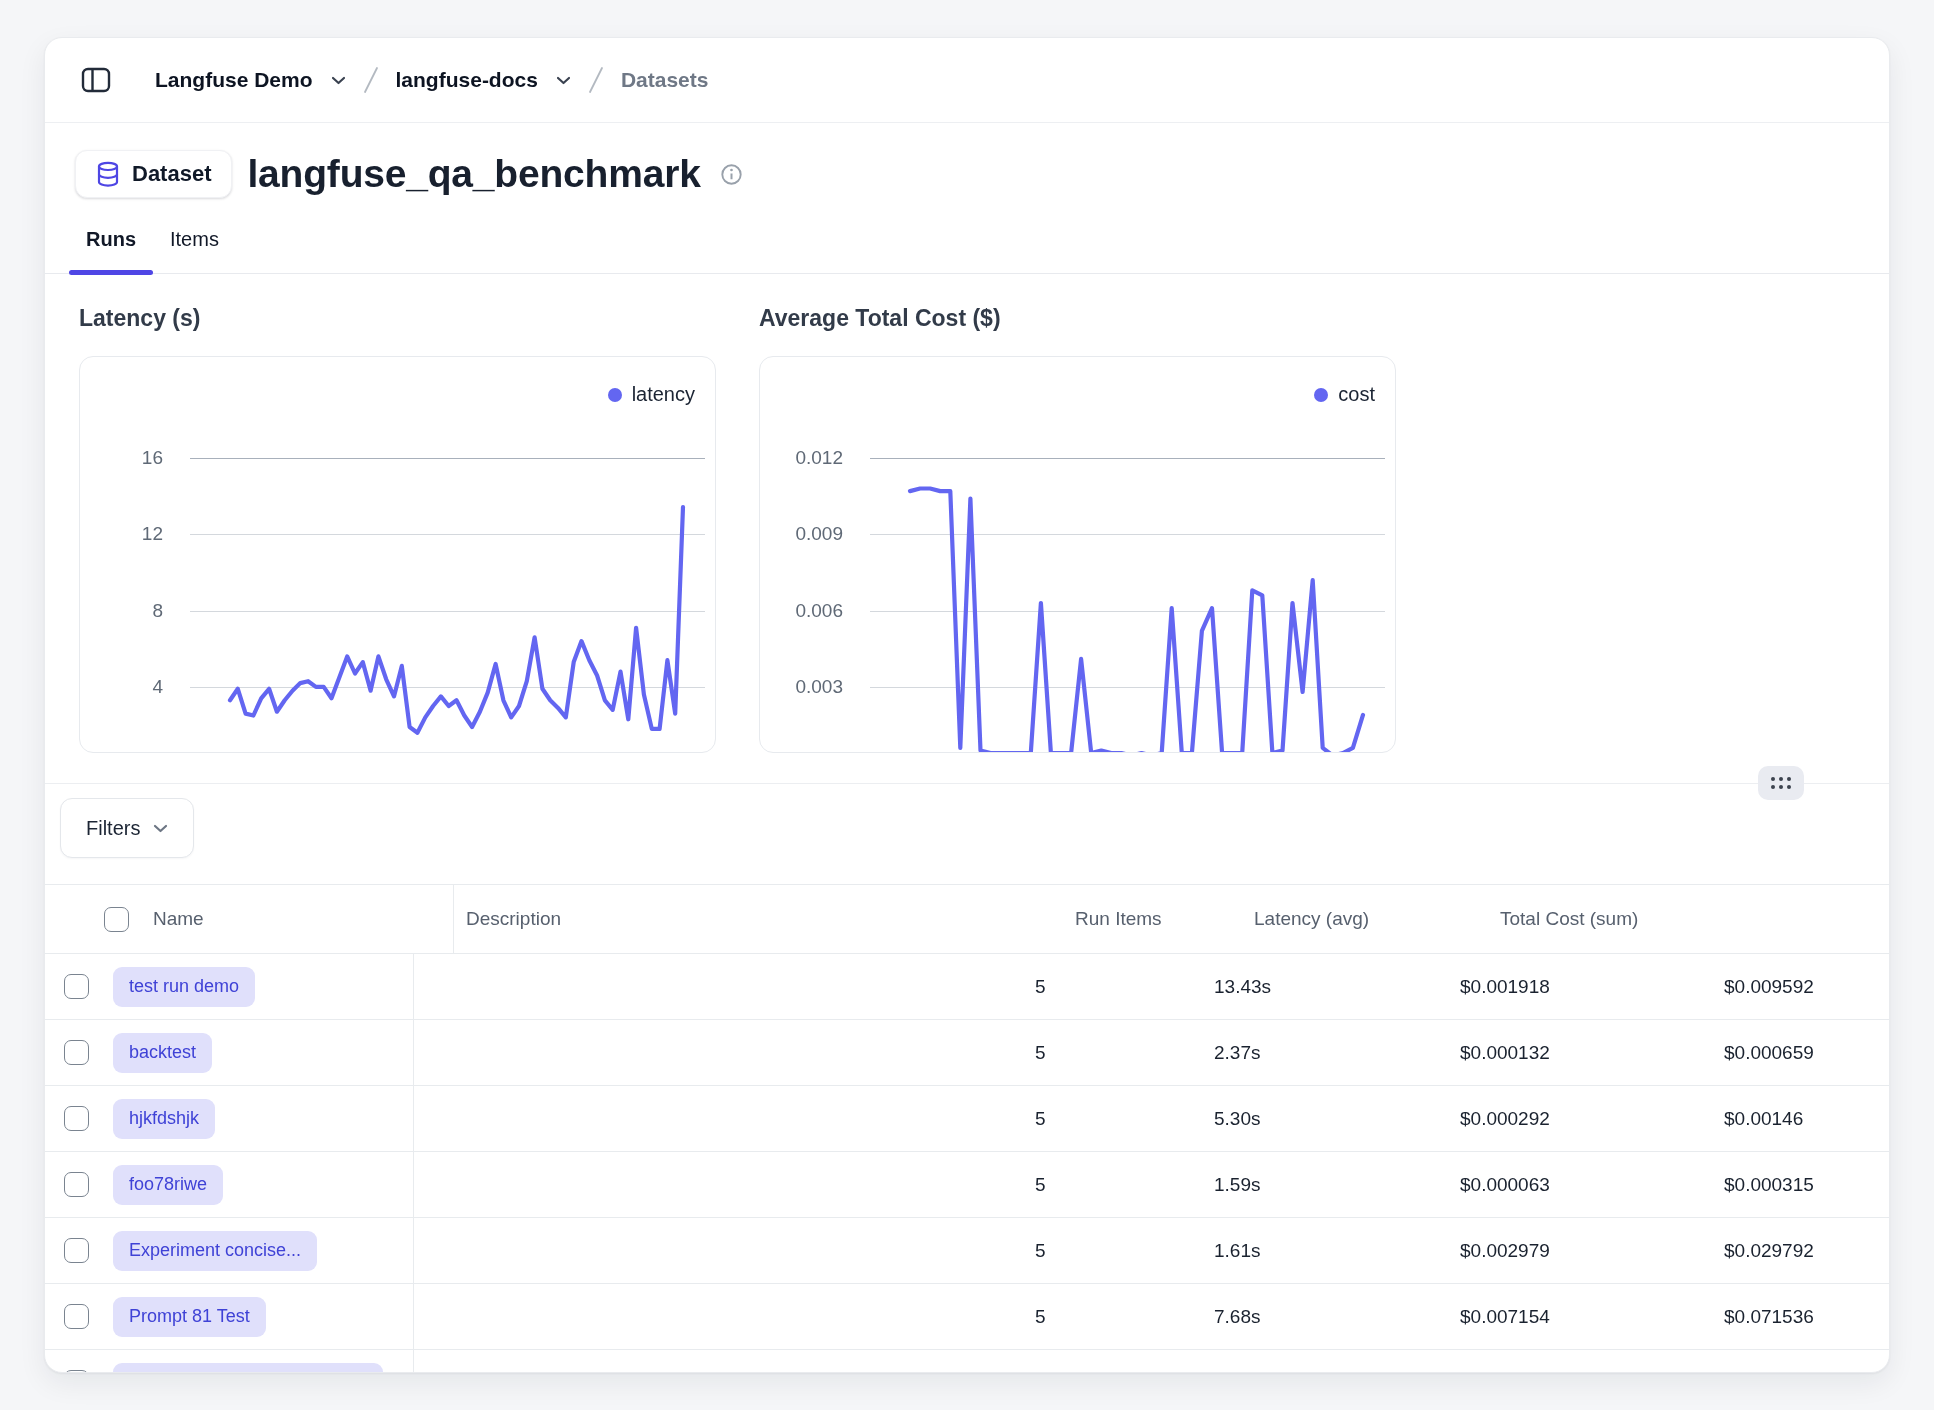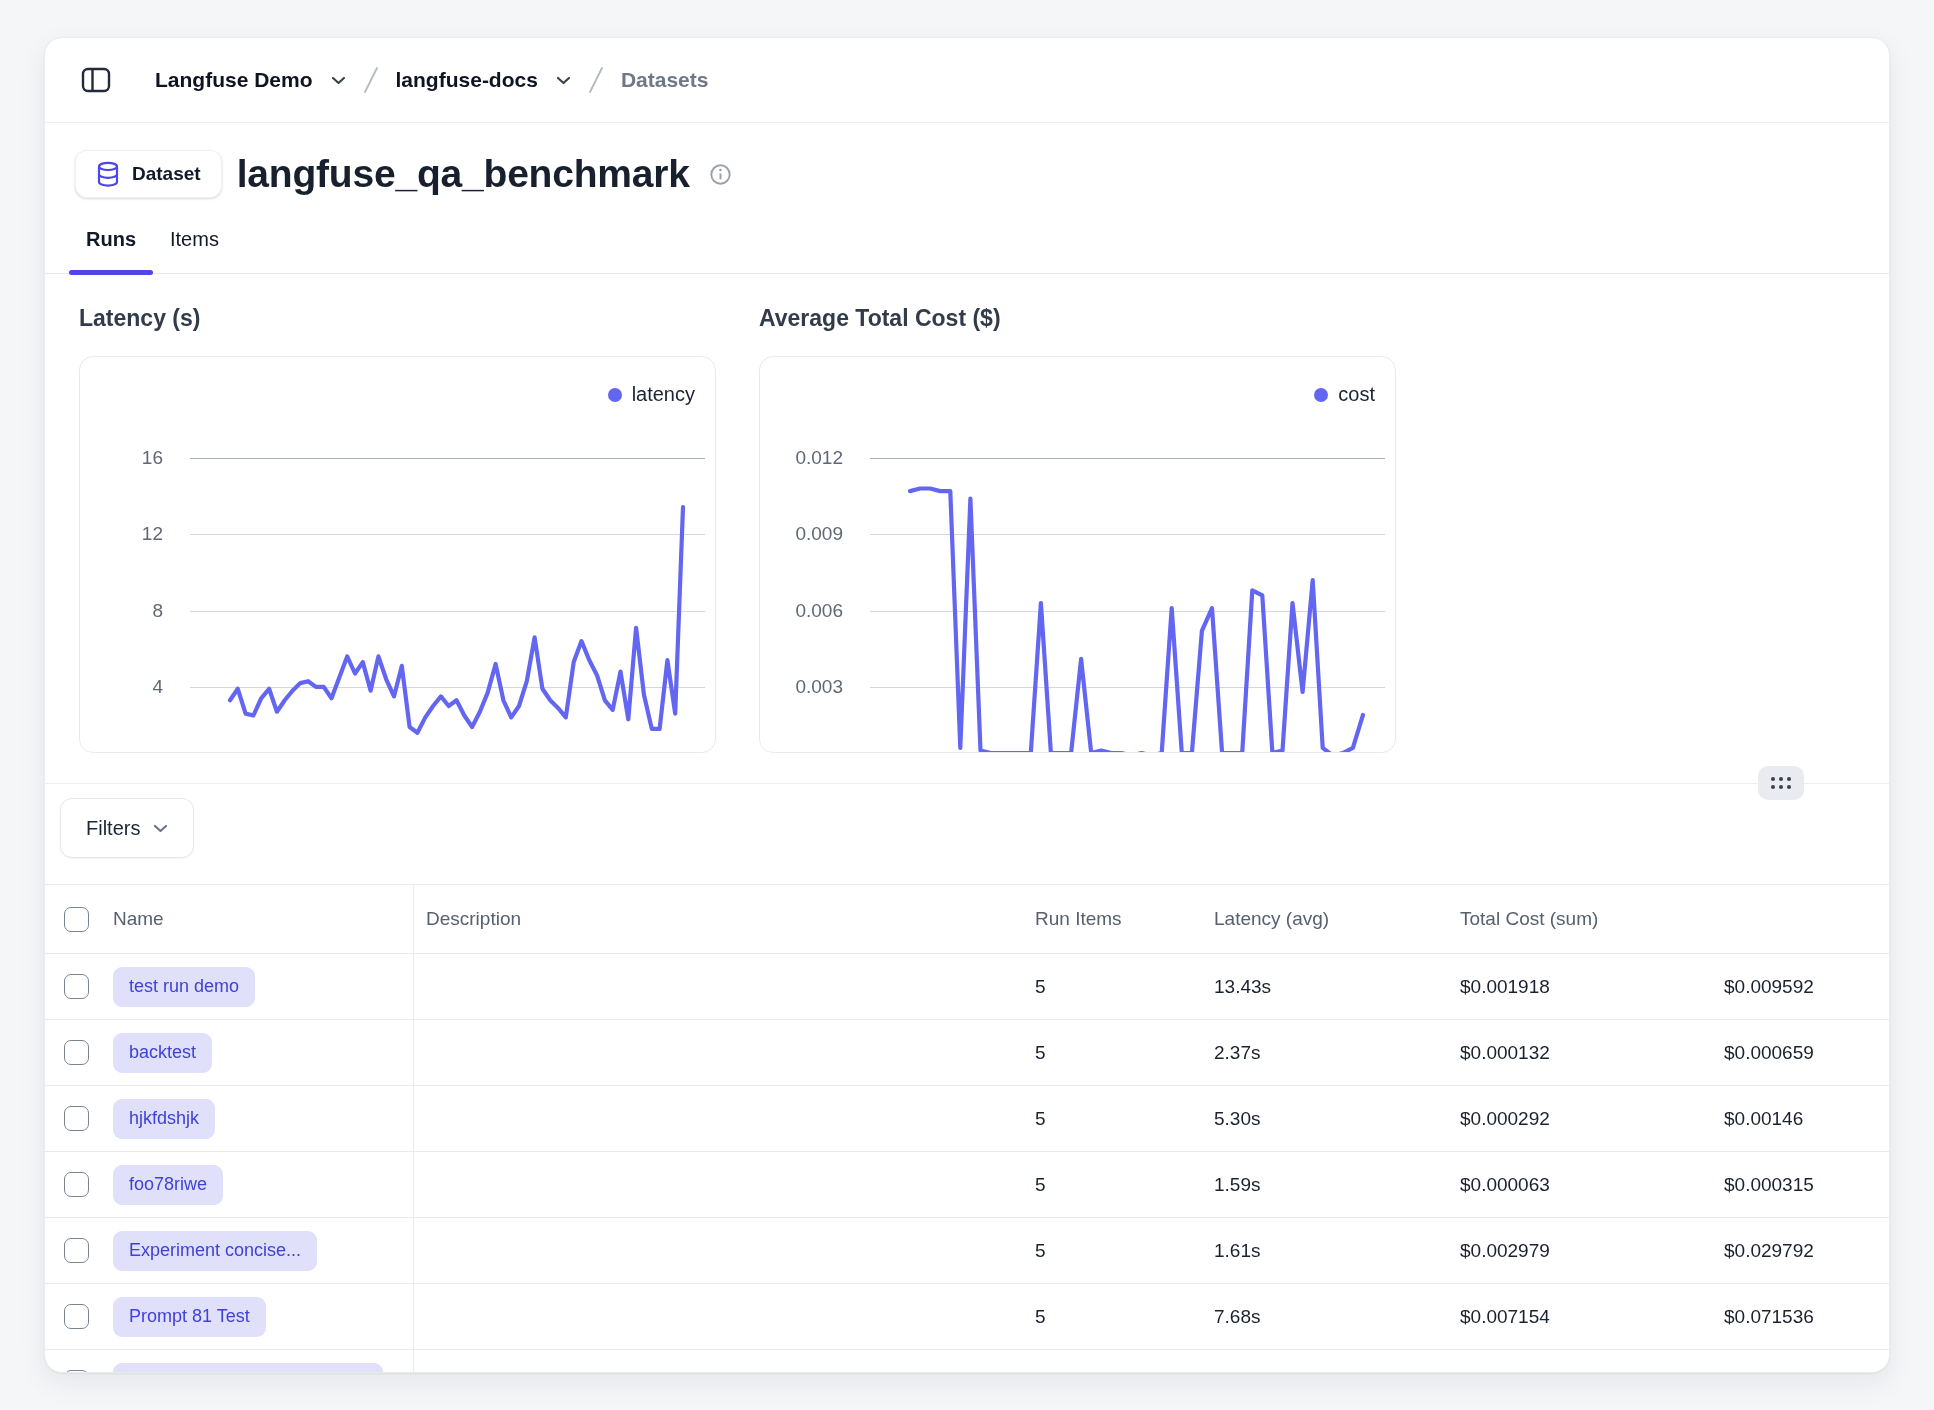--- a/index.html
+++ b/index.html
@@ -11,21 +11,21 @@
   
   .topbar{height:85px;border-bottom:1px solid #edeff2;display:flex;align-items:center;padding-left:30px;}
   .panel-btn{width:42px;height:42px;display:flex;align-items:center;justify-content:center;border-radius:9px;cursor:pointer;}
   .crumbs{display:flex;align-items:center;margin-left:38px;gap:16px;}
   .crumb{display:flex;align-items:center;gap:18px;font-size:21px;font-weight:600;color:#0d1422;cursor:pointer;}
   .crumb.muted{color:#6f7886;font-weight:700;cursor:pointer;}
   
   .badge-row{margin:27px 0 0 30px;display:flex;align-items:center;gap:15px;height:48px;}
   .ds-badge{display:inline-flex;align-items:center;gap:12px;height:48px;padding:18px 20px;border-radius:12px;background:#fff;
     border:1px solid #f0f1f4;box-shadow:0 1px 3px rgba(16,24,40,.10),0 1px 2px rgba(16,24,40,.06);
-    font-size:19px;font-weight:700;color:#101928;}
+    font-size:22px;font-weight:700;color:#101928;}
   .page-title{font-size:39px;font-weight:700;color:#18202e;letter-spacing:-.2px;}
   
   .tabs{margin-top:26px;padding-left:24px;border-bottom:1px solid #e8eaee;display:flex;}
   .tab{position:relative;padding:0 17px 19px;font-size:20px;line-height:30px;color:#111827;font-weight:500;cursor:pointer;}
   .tab.active{font-weight:600;}
   .tab.active::after{content:'';position:absolute;left:0;right:0;bottom:-2px;height:5px;border-radius:3px;background:var(--accent,#4f46e5);}
   
   .charts-row{display:flex;gap:35px;padding:0 26px;margin-top:30px;}
   .chart-col{width:637px;margin-left:8px;}
   .chart-heading{font-size:23px;font-weight:600;color:#323b49;margin:0 0 24px 0;line-height:28px;}
@@ -43,21 +43,21 @@
     display:flex;align-items:center;justify-content:center;cursor:grab;}
   .dots{display:grid;grid-template-columns:repeat(3,4px);grid-template-rows:repeat(2,4px);gap:4px;}
   .dots i{width:4px;height:4px;border-radius:50%;background:#3c434e;}
   
   .filters-row{margin:14px 0 0 15px;}
   .filters-btn{display:inline-flex;align-items:center;gap:13px;height:60px;padding:0 25px;border:1px solid #e4e7eb;border-radius:12px;
     background:#fff;font-size:20px;font-weight:500;color:#1c2534;cursor:pointer;box-shadow:0 1px 2px rgba(16,24,40,.04);}
   
   .table{margin-top:26px;}
   .trow{display:grid;grid-template-columns:66px 303px 621px 179px 246px 264px 1fr;align-items:stretch;}
-  .thead{height:70px;border-top:1px solid #e8ebee;border-bottom:1px solid #e8ebee;}
+  .thead{height:70px;border-top:1px solid #e8ebee;border-bottom:1px solid #e8ebee;padding-left:40px;}
   .tbody-row{height:66px;border-bottom:1px solid #e8ebee;}
   .cell{display:flex;align-items:center;}
   .cell.name-col{border-right:1px solid #e8ebee;padding-left:2px;}
   .cell.desc-col{padding-left:12px;}
   .th{font-size:19px;color:#57606e;font-weight:400;}
   .td{font-size:19px;color:#1a222f;}
   .checkbox{width:25px;height:25px;margin-left:19px;border:1.5px solid #7a8490;border-radius:7px;background:#fff;cursor:pointer;flex:none;}
   .pill{display:inline-flex;align-items:center;height:40px;padding:0 16px;border-radius:9px;background:var(--pill-bg,#e0e0fb);
     color:var(--pill-text,#3f42d6);font-size:18px;font-weight:400;cursor:pointer;white-space:nowrap;}
   .pill.empty{width:270px;}

